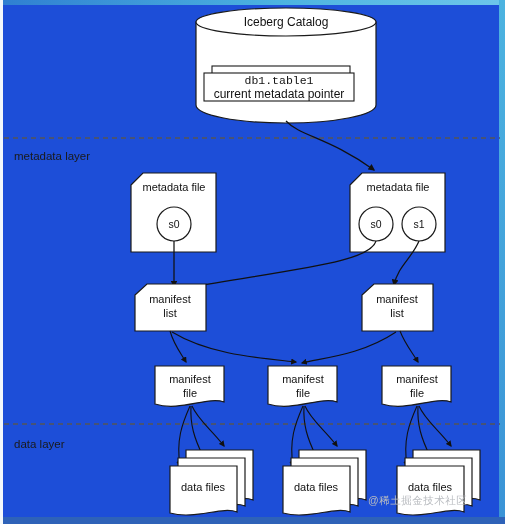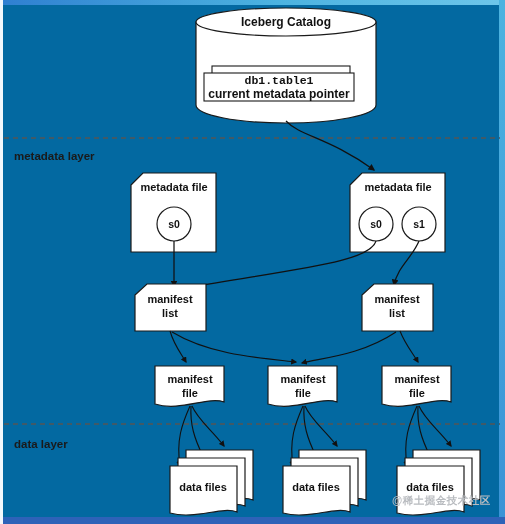--- a/index.html
+++ b/index.html
@@ -7,24 +7,23 @@
     padding: 0;
     background: #ffffff;
   }
   body {
     font-family: "Liberation Sans", sans-serif;
   }
   #canvas {
     position: relative;
     width: 505px;
     height: 524px;
-    background: #0369a1;
+    background: #1d4ed8;
     box-sizing: border-box;
     overflow: hidden;
-    font-weight: bold;
   }
   
   .frame-top {
     position: absolute; left: 0; top: 0; width: 505px; height: 5px;
     background: linear-gradient(to right, #2f7fd1, #4cb3e0 55%, #6ec6ea);
   }
   .frame-right {
     position: absolute; right: 0; top: 0; width: 6px; height: 524px;
     background: linear-gradient(to bottom, #4cb3e0, #3a93d6);
   }
@@ -99,21 +98,21 @@
     stroke: #111111;
     stroke-width: 1.25;
   }
   .edge-thin {
     fill: none;
     stroke: #111111;
     stroke-width: 1.1;
   }
   .watermark {
     position: absolute;
-    left: 392px;
+    left: 368px;
     top: 494px;
     font-family: "Liberation Sans", sans-serif;
     font-size: 10.5px;
     color: #b9bcc0;
     white-space: nowrap;
     letter-spacing: 0.5px;
   }
 </style>
 </head>
 <body>

